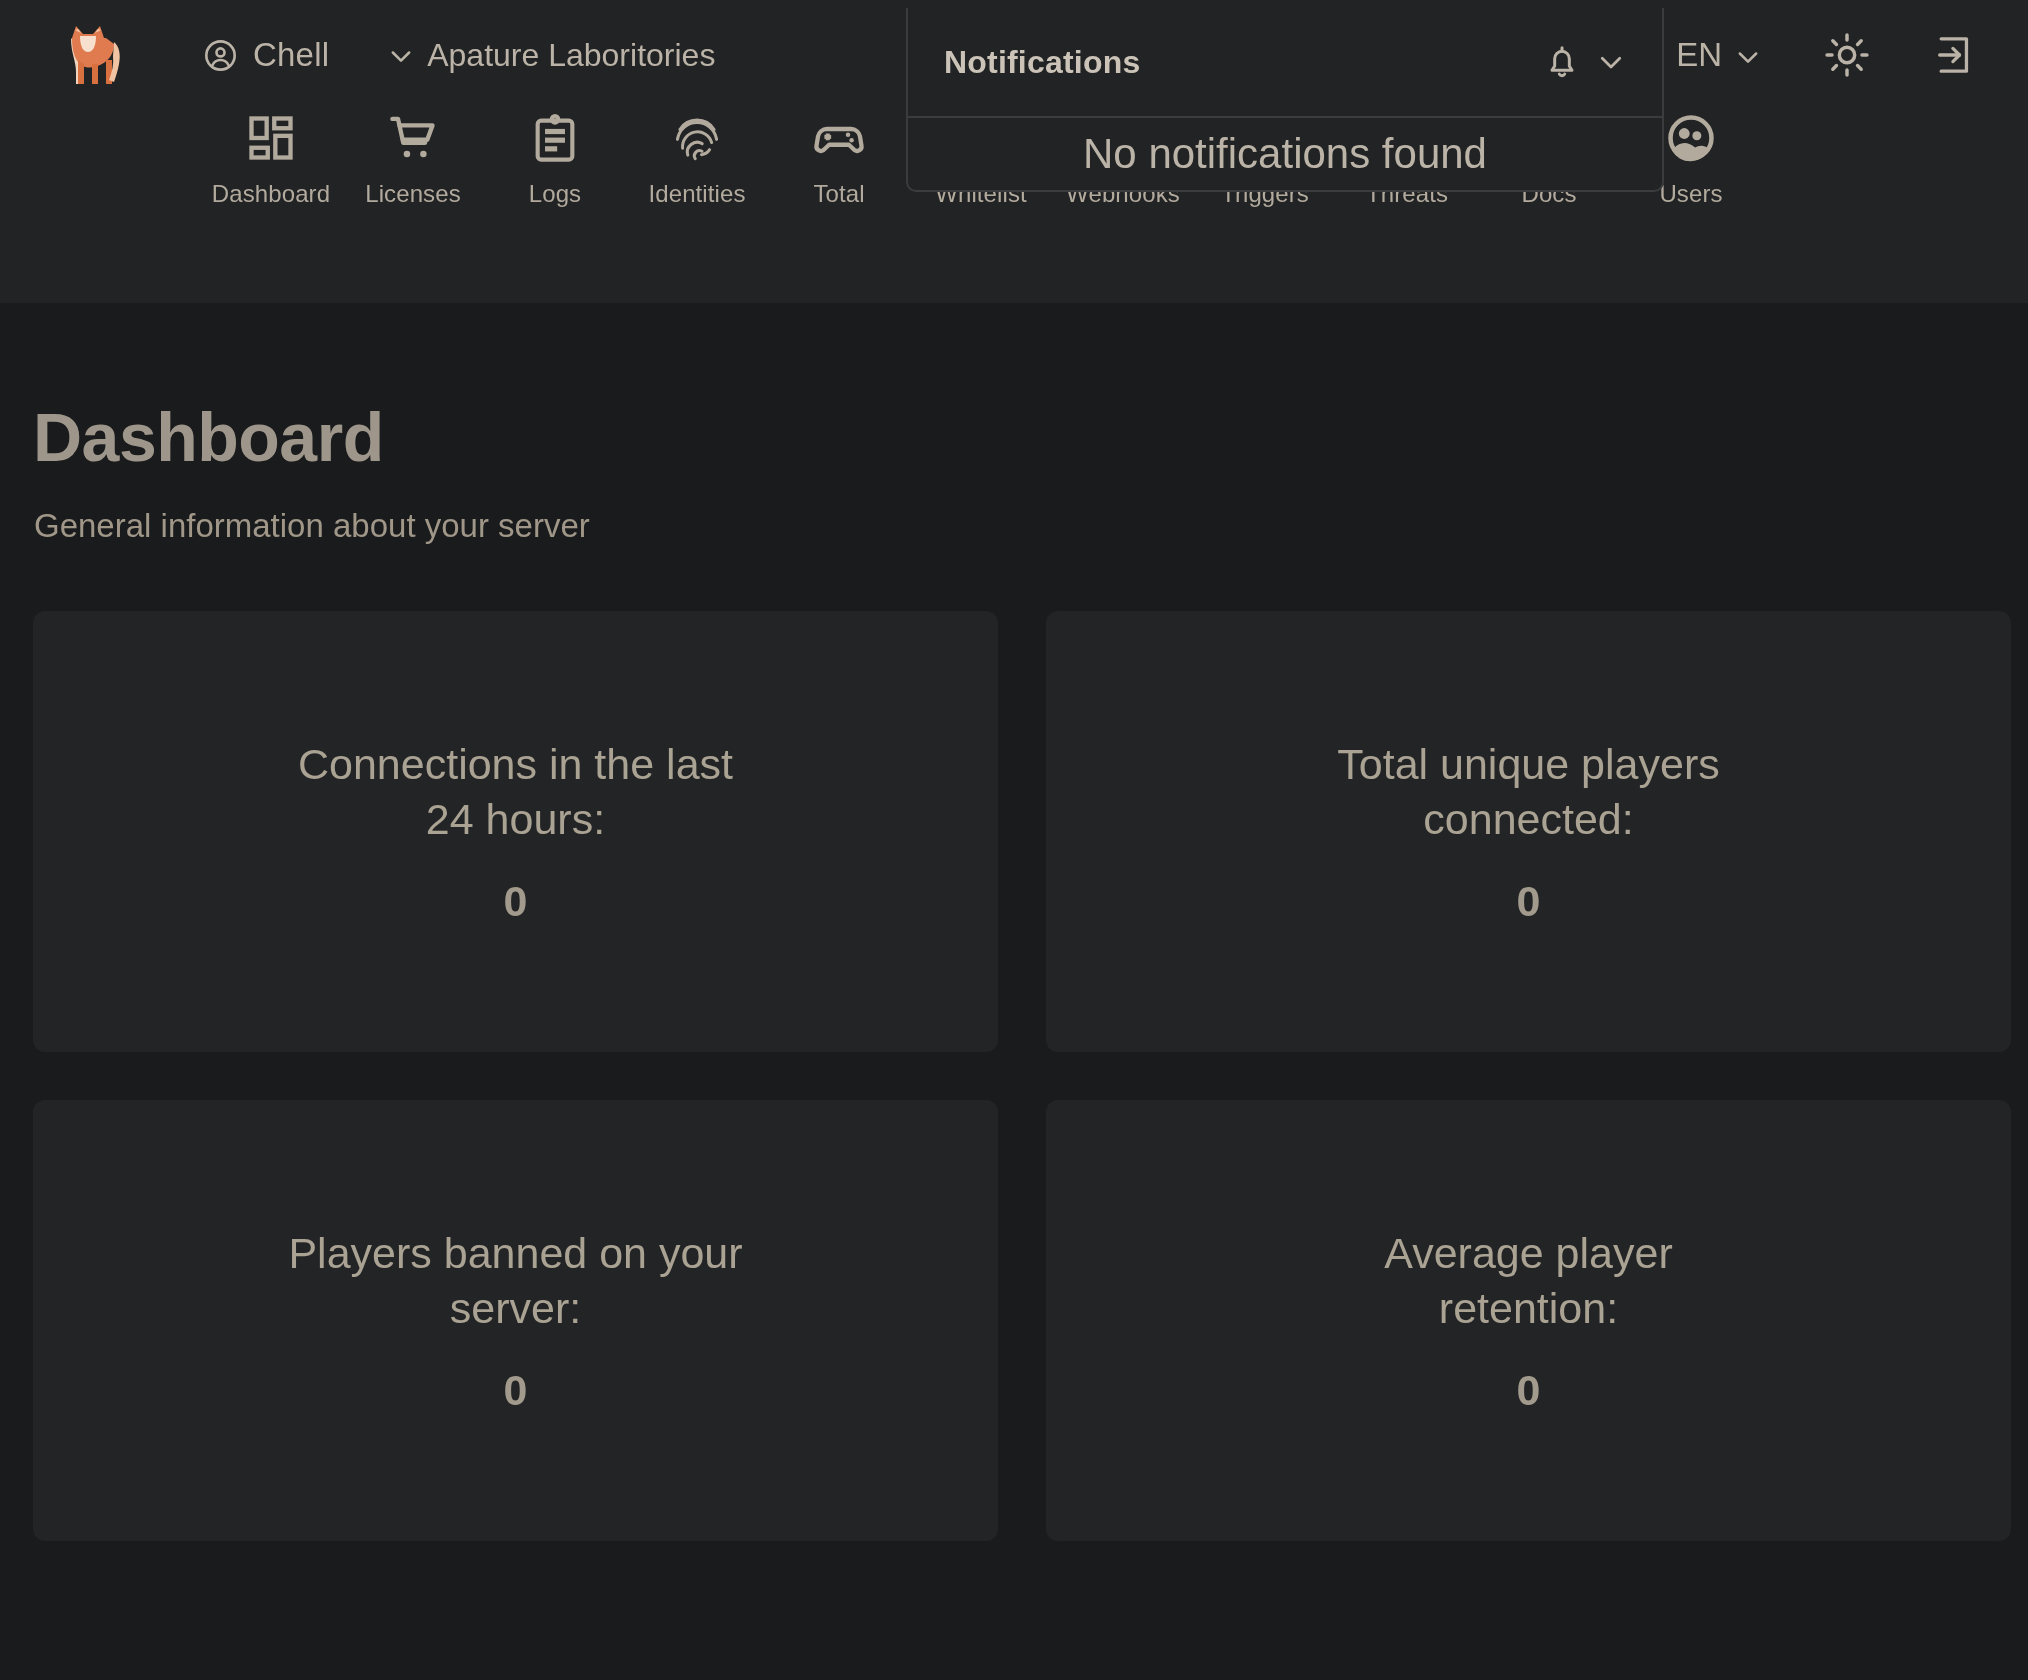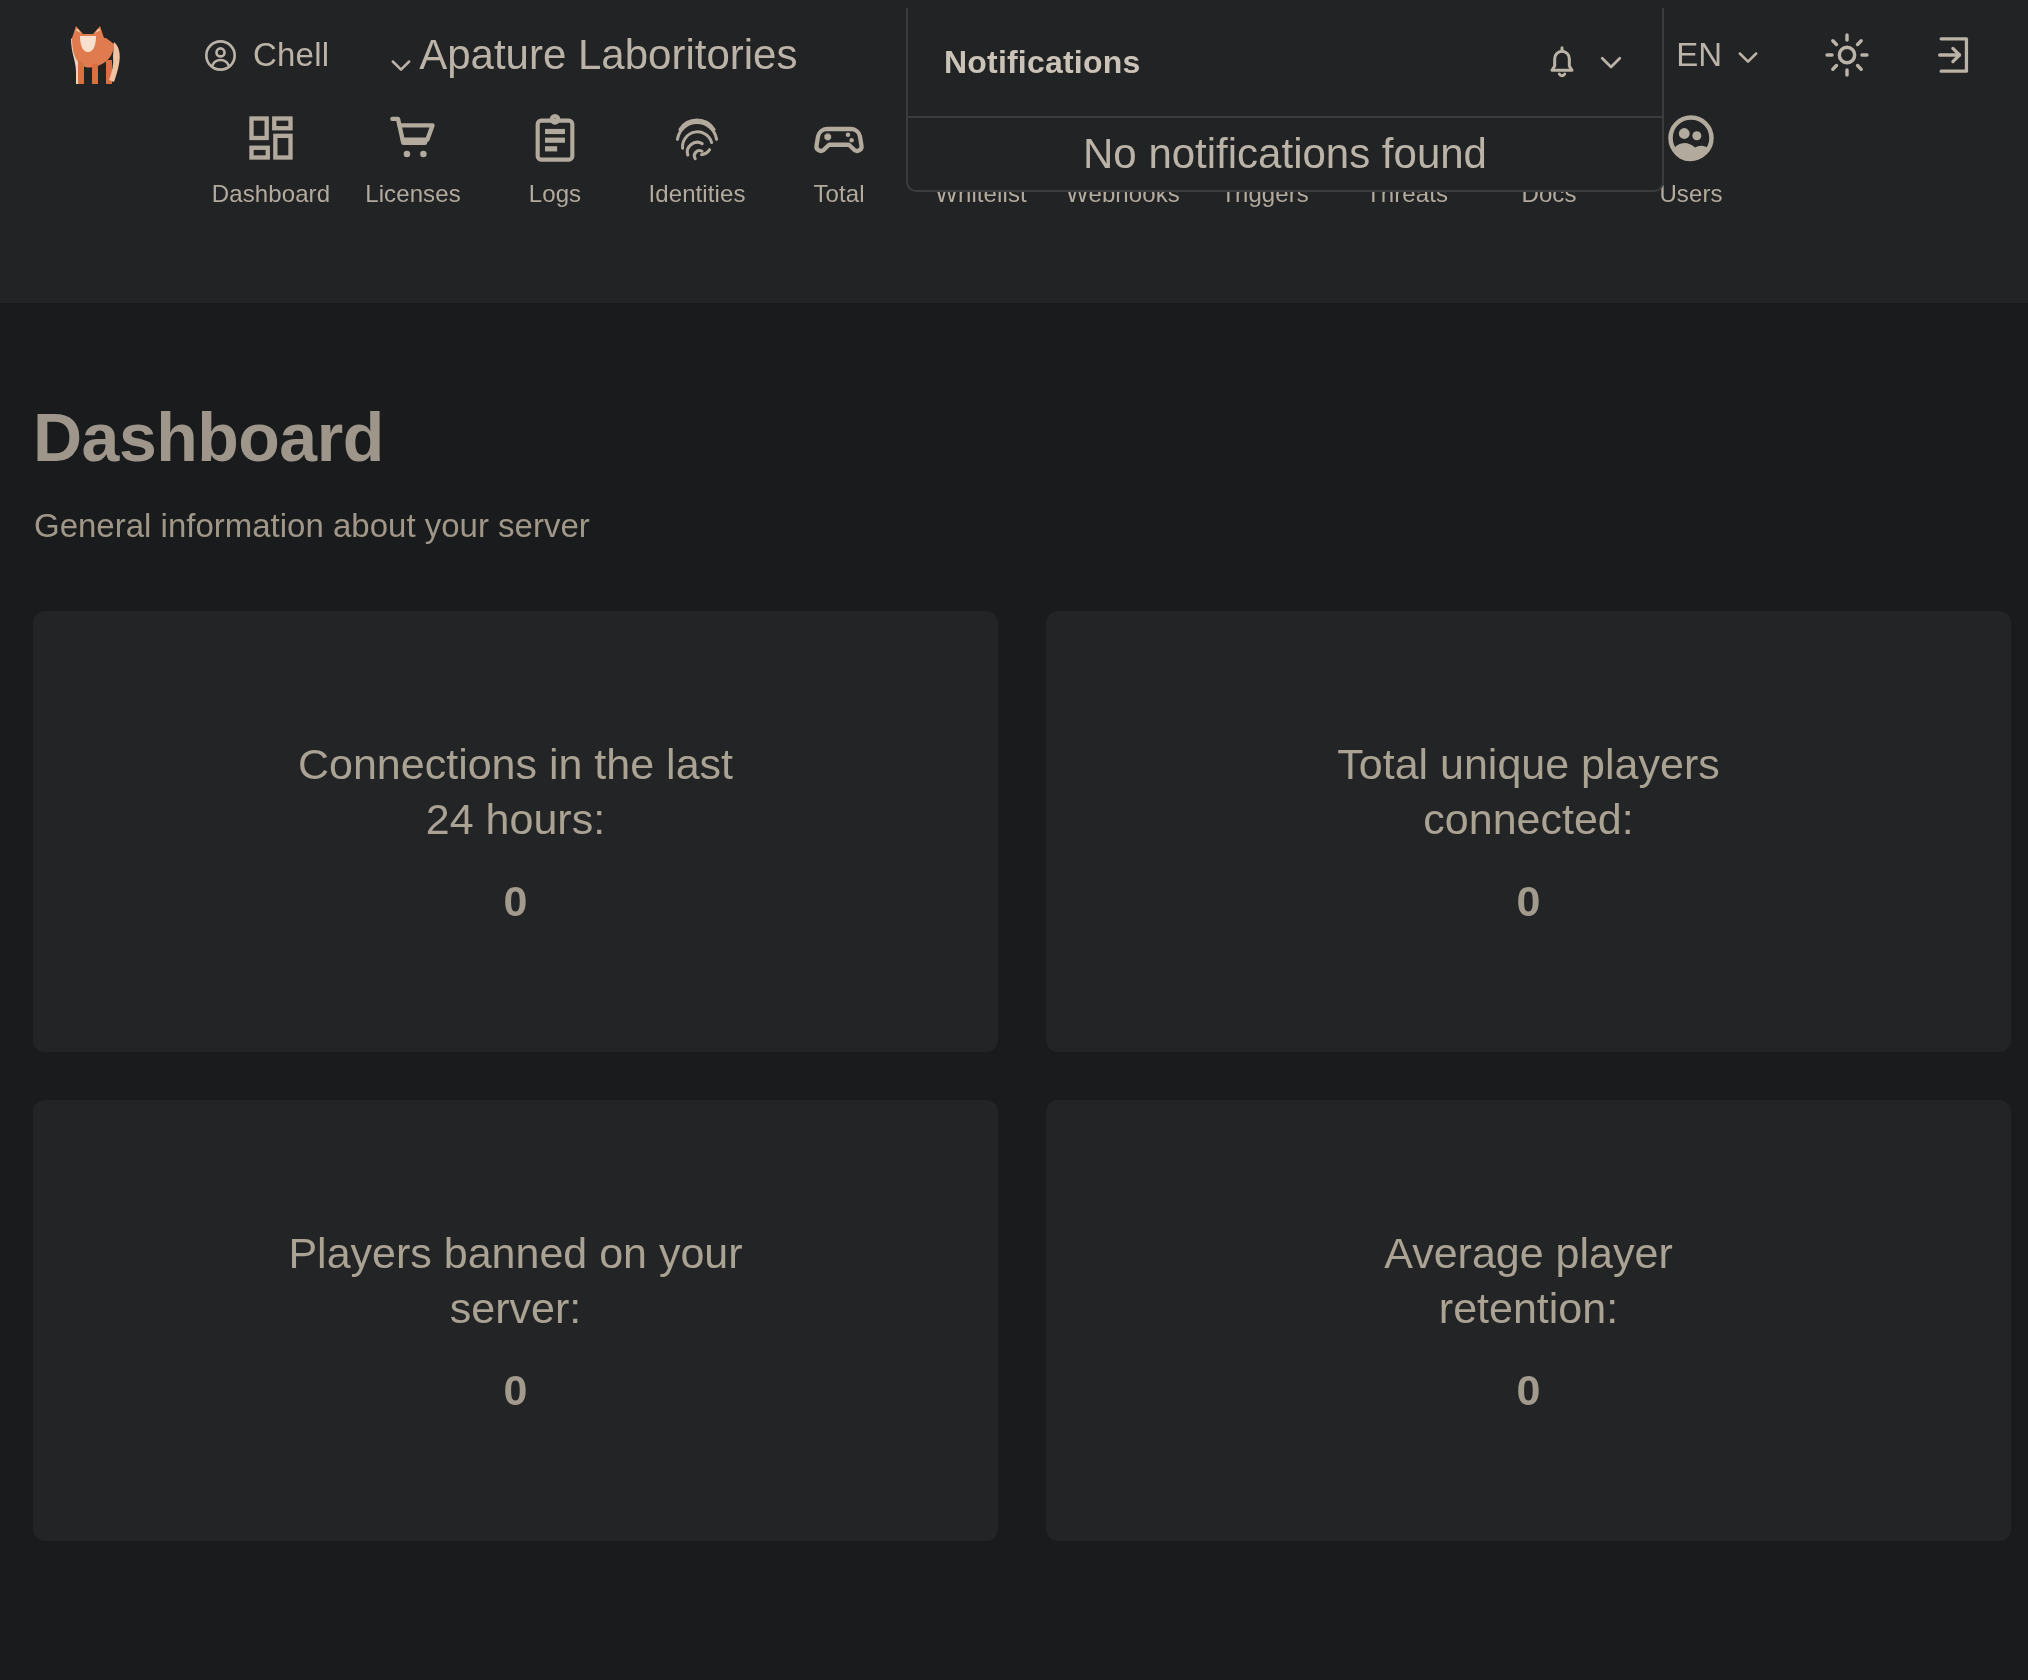--- a/index.html
+++ b/index.html
@@ -36,24 +36,24 @@
     color: #bbb3a7;
     font-size: 33px;
     letter-spacing: .2px;
     white-space: nowrap;
   }
   .user-chip svg { width: 37px; height: 37px; display: block; }
 
   .org-chip {
     display: flex;
     align-items: center;
-    gap: 4px;
+    gap: 12px;
     margin-left: 58px;
     color: #bbb3a7;
-    font-size: 42px;
+    font-size: 32px;
     white-space: nowrap;
   }
   .org-chip .chev { width: 28px; height: 28px; display: block; }
 
   .topbar-spacer { flex: 1 1 auto; }
 
   .lang-chip {
     display: flex;
     align-items: center;
     gap: 12px;

